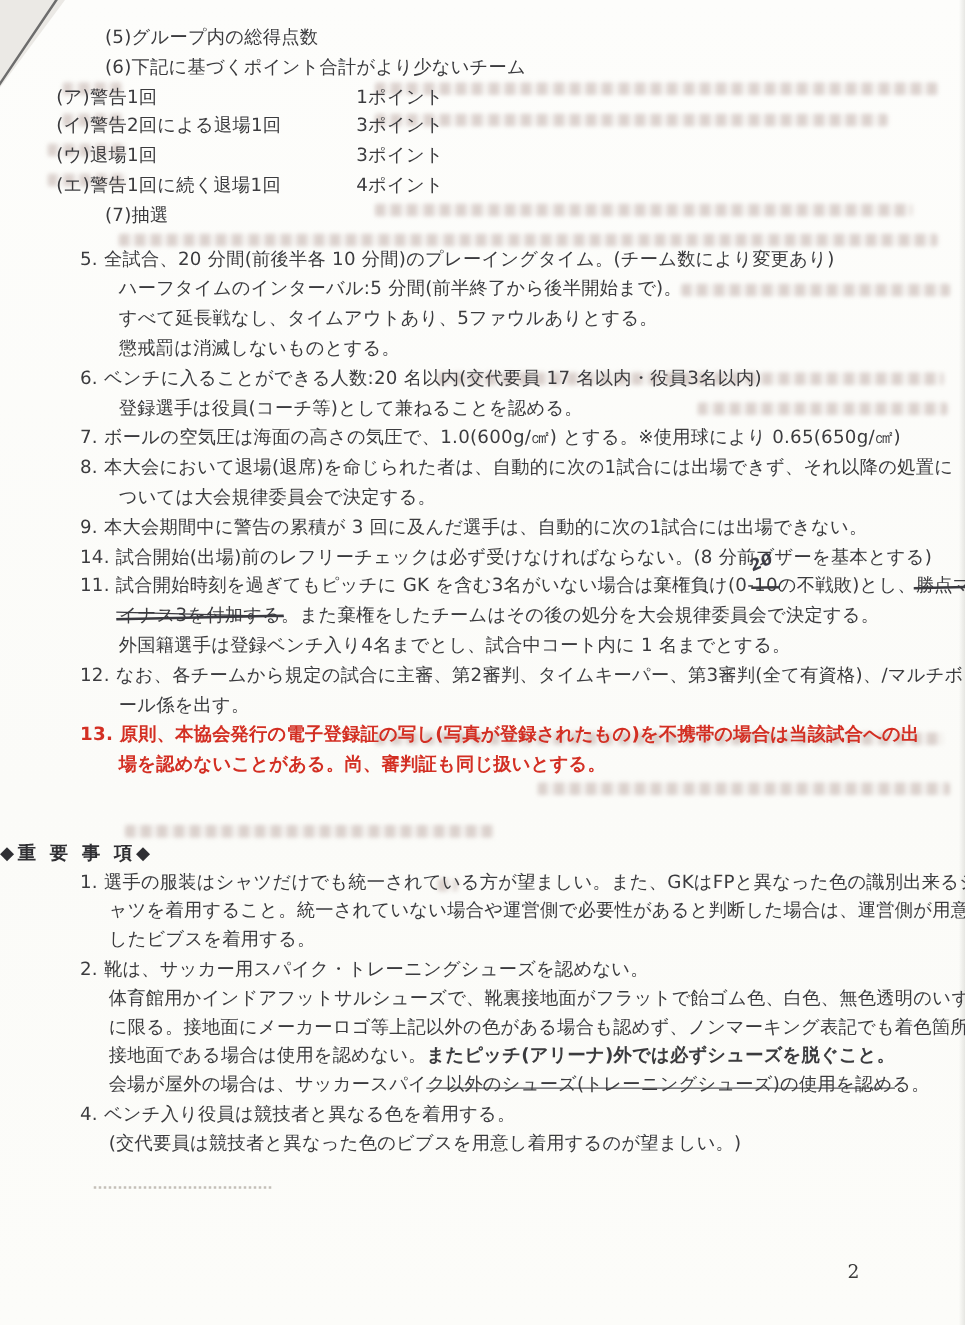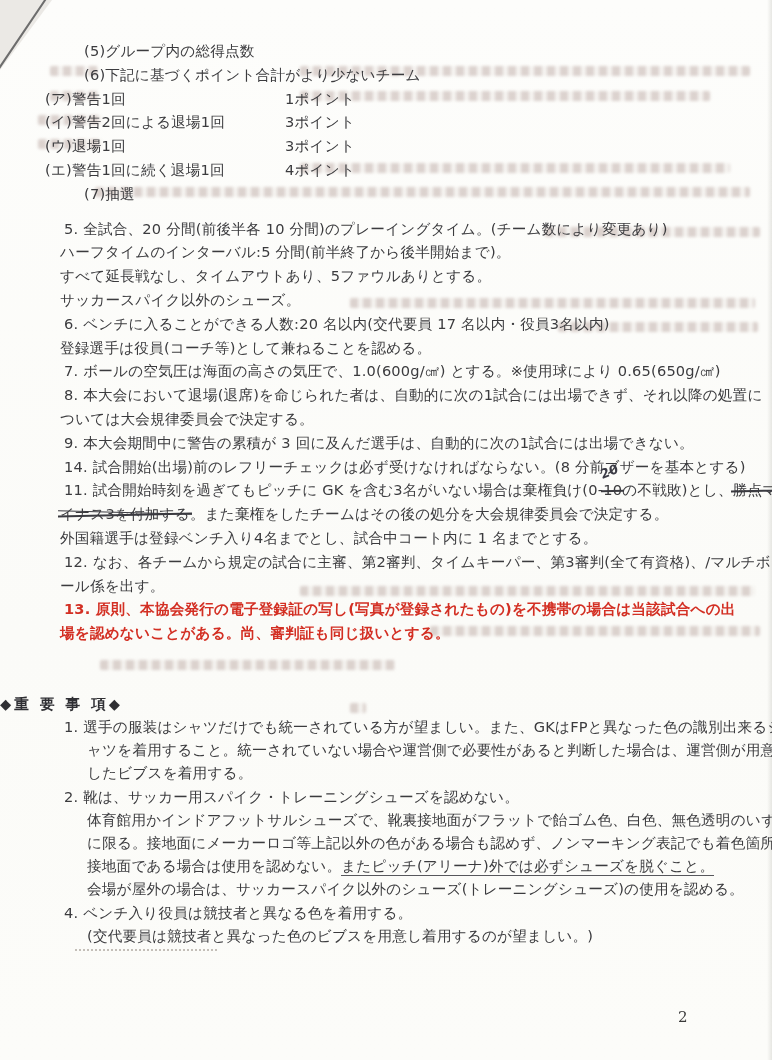--- a/index.html
+++ b/index.html
@@ -32,33 +32,33 @@
     position:absolute;height:10px;border-radius:2px;
     background:repeating-linear-gradient(90deg,
       rgba(184,164,158,0.48) 0px, rgba(184,164,158,0.48) 8px,
       rgba(184,164,158,0.10) 8px, rgba(184,164,158,0.10) 13px);
     filter:blur(1.6px);
   }
   .bleed-dot{
     position:absolute;height:0;border-top:2px dotted rgba(150,140,132,0.55);
     filter:blur(0.5px);
   }
-  .doc{position:absolute;top:0;left:0;width:772px;padding-top:18px;margin-top:21px;}
+  .doc{position:absolute;top:0;left:0;width:772px;padding-top:18px;}
   .line{
     position:relative;white-space:nowrap;
     font-size:14.6px;color:#3b3b3e;
     height:23.8px;line-height:23.8px;
     letter-spacing:0.2px;
   }
   .imp .line{height:23.2px;line-height:23.2px;}
   .ind-g{padding-left:84px;}
   .ind-p{padding-left:45px;display:flex;}
   .p-label{display:inline-block;width:240px;}
   .num{padding-left:64px;}
-  .cont{padding-left:60px;}
+  .cont{padding-left:95px;}
   .hcont{padding-left:87px;}
   .heading{letter-spacing:3px;font-weight:bold;color:#2f2f33;}
   .sp1{height:11px;}
   .sp2{height:47px;}
   .red{color:#d32f23;font-weight:bold;}
   .strike{position:relative;}
   .strike::after{
     content:"";position:absolute;left:-2px;right:-2px;top:52%;height:1.6px;
     background:#3a3a40;transform:rotate(-1.2deg);
   }
@@ -66,21 +66,21 @@
     content:"";position:absolute;left:-2px;right:-2px;top:40%;height:1.4px;
     background:#3a3a40;transform:rotate(1.6deg);
   }
   .rel{position:relative;display:inline-block;}
   .hand20{
     position:absolute;top:-13px;left:-3px;
     font-size:13px;color:#3c3c46;font-weight:bold;
     transform:rotate(-22deg) skewX(-6deg);
     text-decoration:none;line-height:13px;
   }
-  .uline{border-bottom:1.3px solid #57575c;padding-bottom:1px;}
+  .uline{border-bottom:1.3px solid #57575c;padding-bottom:17px;font-weight:bold;}
   .page-number{
     position:absolute;left:678px;top:1008px;
     font-family:"DejaVu Serif",serif;font-size:15px;color:#3a3a3a;
   }
 </style>
 </head>
 <body>
 
 <div class="page">
 
@@ -127,21 +127,21 @@
       <span>4ポイント</span>
     </div>
 
     <div class="line ind-g">(7)抽選</div>
 
     <div class="sp1"></div>
 
     <div class="line num">5. 全試合、20 分間(前後半各 10 分間)のプレーイングタイム。(チーム数により変更あり)</div>
     <div class="line cont">ハーフタイムのインターバル:5 分間(前半終了から後半開始まで)。</div>
     <div class="line cont">すべて延長戦なし、タイムアウトあり、5ファウルありとする。</div>
-    <div class="line cont">サッカースパイク以外のシューズ。</div>
+    <div class="line cont">懲戒罰は消滅しないものとする。</div>
     <div class="line num">6. ベンチに入ることができる人数:20 名以内(交代要員 17 名以内・役員3名以内)</div>
     <div class="line cont">登録選手は役員(コーチ等)として兼ねることを認める。</div>
     <div class="line num">7. ボールの空気圧は海面の高さの気圧で、1.0(600g/㎠) とする。※使用球により 0.65(650g/㎠)</div>
     <div class="line num">8. 本大会において退場(退席)を命じられた者は、自動的に次の1試合には出場できず、それ以降の処置に</div>
     <div class="line cont">ついては大会規律委員会で決定する。</div>
     <div class="line num">9. 本大会期間中に警告の累積が 3 回に及んだ選手は、自動的に次の1試合には出場できない。</div>
     <div class="line num">14. 試合開始(出場)前のレフリーチェックは必ず受けなければならない。(8 分前ブザーを基本とする)</div>
 
     <div class="line num">
       <span>11. 試合開始時刻を過ぎてもピッチに GK を含む3名がいない場合は棄権負け(0-</span><span class="rel"><span class="strike">10</span><span class="hand20">20</span></span><span>の不戦敗)とし、</span><span class="strike">勝点マ</span>

